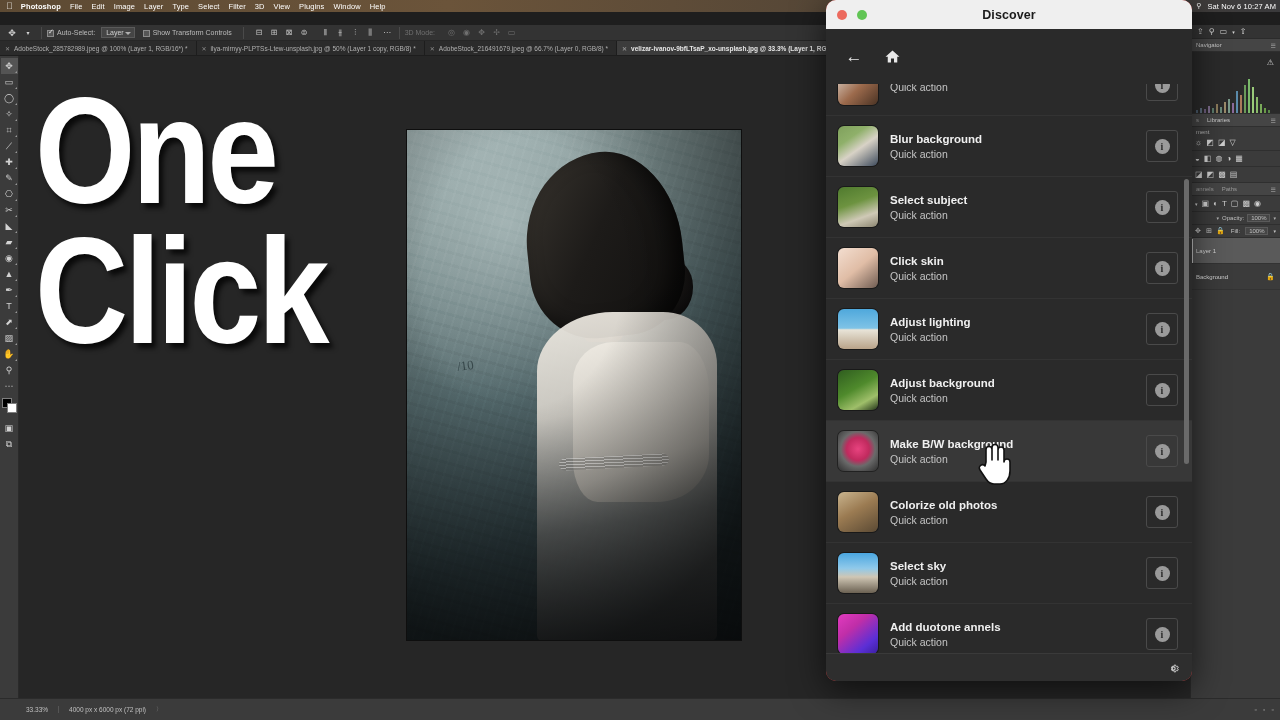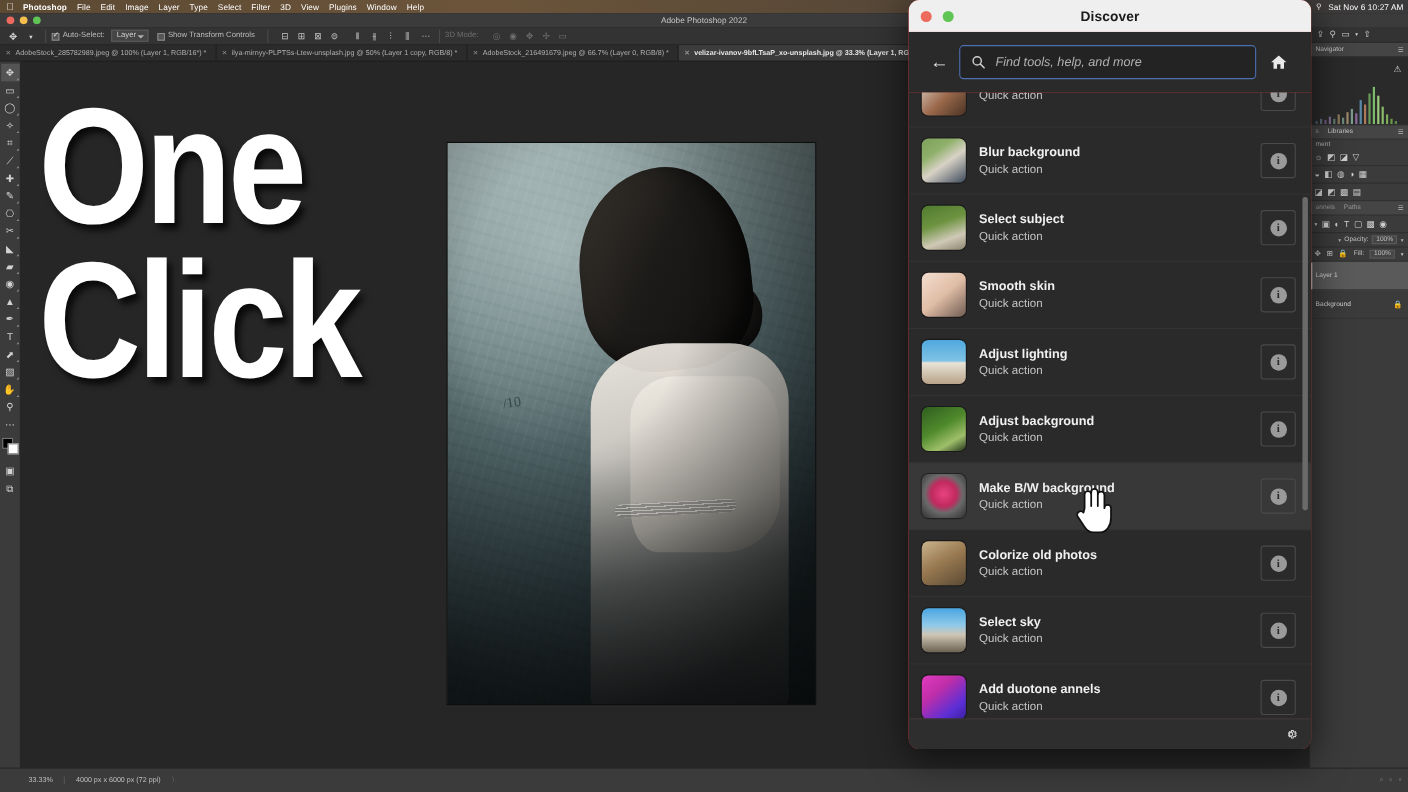--- a/index.html
+++ b/index.html
@@ -311,28 +311,20 @@
     <span class="mi">Help</span>
     <span class="right">
       <span class="ic">▮</span>
       <span class="ic">◥</span>
       <span class="ic">⚎</span>
       <span class="ic">⚲</span>
       <span class="clock">Sat Nov 6  10:27 AM</span>
     </span>
   </div>
 
-  <div class="ps-title">
-    <span class="lights">
-      <i class="l-red"></i>
-      <i class="l-yel"></i>
-      <i class="l-grn"></i>
-    </span>
-    <span>Adobe Photoshop 2022</span>
-  </div>
 
   <div class="optbar">
     <span class="tool-ic">✥</span>
     <span class="tool-ic" style="font-size:6px;">▾</span>
     <span class="sep"></span>
     <span class="cbox on"></span>
     <span class="lbl">Auto-Select:</span>
     <span class="select">Layer</span>
     <span class="cbox"></span>
     <span class="lbl">Show Transform Controls</span>
@@ -551,29 +543,20 @@
     <div class="dv-title">
       <span class="tl">
         <i style="background:#ec6a5e;"></i>
         <i style="background:#61c555;"></i>
       </span>
       <h1>Discover</h1>
     </div>
 
     <div class="dv-search">
       <div class="dv-back">←</div>
-      <div class="dv-input-wrap">
-        <span class="mag">
-          <svg viewBox="0 0 16 16" width="13" height="13">
-            <circle cx="6.6" cy="6.6" r="4.6" fill="none" stroke="#cfcfcf" stroke-width="1.6"></circle>
-            <line x1="10.1" y1="10.1" x2="14.3" y2="14.3" stroke="#cfcfcf" stroke-width="1.8" stroke-linecap="round"></line>
-          </svg>
-        </span>
-        <input class="dv-input" type="text" placeholder="Find tools, help, and more" style="">
-      </div>
       <div class="dv-home">
         <svg viewBox="0 0 20 20" width="17" height="17">
           <path d="M10 3 L18.2 10.2 H15.6 V17 H11.8 V12.3 H8.2 V17 H4.4 V10.2 H1.8 Z" fill="#e8e8e8"></path>
         </svg>
       </div>
     </div>
 
     <div class="dv-list">
       <div class="dv-inner">
 
@@ -606,21 +589,21 @@
             <span class="dv-sub">Quick action</span>
           </div>
           <div class="dv-info">
             <span class="circ">i</span>
           </div>
         </div>
 
         <div class="dv-item">
           <div class="dv-thumb th-skin"></div>
           <div class="dv-text">
-            <span class="dv-name">Smooth skin</span>
+            <span class="dv-name">Click skin</span>
             <span class="dv-sub">Quick action</span>
           </div>
           <div class="dv-info">
             <span class="circ">i</span>
           </div>
         </div>
 
         <div class="dv-item">
           <div class="dv-thumb th-light"></div>
           <div class="dv-text">

